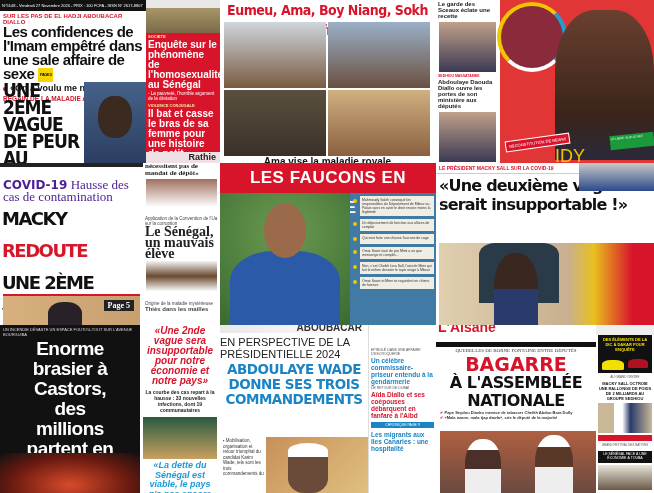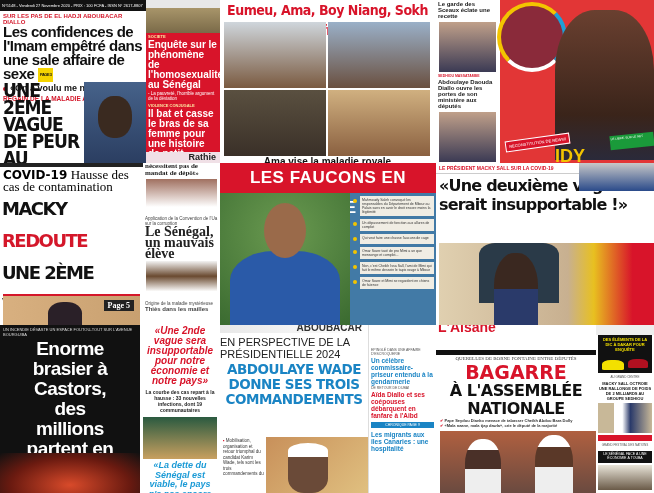--- a/index.html
+++ b/index.html
@@ -38,26 +38,26 @@
 #p3 .foot{position:absolute;bottom:0;left:0;right:0;font-size:10px;font-weight:bold;text-align:center;color:#111;height:8px;line-height:14px}
 
 #p4{left:435px;top:0;width:219px;height:163px;background:#e23636}
 #p4 .side{position:absolute;left:0;top:0;width:65px;height:163px;background:#fff}
 #p4 .side .t{font-size:6px;font-weight:bold;color:#222;padding:1px 3px;line-height:6px}
 #p4 .side .img{height:50px;margin:2px 4px;background:linear-gradient(180deg,#c0a08a,#3b3a54)}
 #p4 .side .k{font-size:3.5px;color:#d8142a;padding:0 3px;font-weight:bold}
 #p4 .circle{position:absolute;left:62px;top:2px;width:70px;height:70px;border-radius:50%;border:4px solid #f3c400;border-right-color:#1ea0d6;border-bottom-color:#fff;background:#8a2a3a}
 #p4 .man{position:absolute;left:120px;top:10px;width:99px;height:150px;border-radius:40% 40% 0 0;background:linear-gradient(180deg,#6a4030,#3a241a 70%,#2a2a3a)}
 #p4 .badge{position:absolute;left:70px;top:137px;background:#d8142a;color:#fff;font-size:4px;padding:2px 3px;transform:rotate(-8deg);border:1px solid #fff}
-#p4 .idy{position:absolute;left:120px;top:146px;color:#f3c400;font-size:18px;font-weight:700}
+#p4 .idy{position:absolute;left:120px;top:146px;color:#f3c400;font-size:18px;font-weight:400}
 #p4 .green{position:absolute;left:175px;top:134px;width:44px;height:14px;background:#1a9a3a;color:#fff;font-size:3px;padding:1px;transform:rotate(-6deg)}
 
 #p5{left:0;top:163px;width:143px;height:162px;background:#fff}
 #p5 .strip{height:4px;background:#222}
-#p5 .kick{font-size:12px;padding:2px 3px 0;line-height:12px;color:#000000}
+#p5 .kick{font-size:12px;padding:12px 3px 0;line-height:12px;color:#4c1d95}
 #p5 .kick b{font-family:"DejaVu Sans",sans-serif;font-weight:900;font-size:12px}
 #p5 .kick span{font-family:"Liberation Serif",serif;font-size:13px}
 #p5 .big{font-family:"DejaVu Sans",sans-serif;font-weight:900;font-size:18px;line-height:32px;padding:0 2px;letter-spacing:-1.5px;color:#111}
 #p5 .big .red{color:#d4172a}
 #p5 .qt{font-family:"Liberation Serif",serif;font-size:4.5px;padding:2px 3px;color:#222}
 #p5 .qt:before{content:"";display:inline-block;width:3px;height:3px;background:#d4172a;border-radius:50%;margin-right:2px}
 #p5 .photo{position:absolute;left:3px;top:131px;width:137px;height:31px;background:linear-gradient(90deg,#d8b080,#c8a070);border-top:2px solid #d4172a}
 #p5 .photo .pg{position:absolute;right:6px;top:4px;background:#222;color:#fff;font-family:"Liberation Serif",serif;font-weight:bold;font-size:8px;padding:1px 4px}
 #p5 .photo .man{position:absolute;left:45px;top:6px;width:34px;height:25px;border-radius:45% 45% 0 0;background:#2a2028}
 
@@ -109,21 +109,21 @@
 #p11 .photo .cap{position:absolute;left:22px;top:6px;width:40px;height:16px;background:#fff;border-radius:50% 50% 0 0}
 #p11 .photo .face{position:absolute;left:22px;top:20px;width:40px;height:36px;background:#6a4a38;border-radius:0 0 40% 40%}
 
 #p12{left:368px;top:325px;width:68px;height:168px;background:#fff;border-left:1px solid #ddd}
 #p12 .k{font-size:3.5px;color:#555;padding:1px 2px}
 #p12 .b{color:#1a84c4;font-weight:bold;font-size:6.5px;line-height:7px;padding:0 2px}
 #p12 .r{color:#d8142a;font-weight:bold;font-size:6.5px;line-height:7px;padding:0 2px}
 #p12 .bar{background:#1a84c4;color:#fff;font-size:3.5px;text-align:center;margin:3px 2px;padding:1px}
 
 #p13{left:436px;top:325px;width:160px;height:168px;background:#fff}
-#p13 .mast{height:25px;background:#fff;color:#d8142a;font-weight:900;font-size:14px;line-height:4px;padding-left:2px}
+#p13 .mast{height:17px;background:#fff;color:#d8142a;font-weight:900;font-size:14px;line-height:4px;padding-left:2px}
 #p13 .bar{height:5px;background:#111}
 #p13 .kick{font-family:"Liberation Serif",serif;font-size:5px;text-align:center;color:#333;padding:1px}
 #p13 .hl1{font-family:"DejaVu Sans",sans-serif;font-weight:900;color:#d8142a;font-size:19px;text-align:center;line-height:20px;letter-spacing:0}
 #p13 .hl2{font-family:"DejaVu Sans",sans-serif;font-weight:900;color:#111;font-size:16px;text-align:center;line-height:18px;letter-spacing:-0.5px}
 #p13 .ch{font-size:4px;color:#333;padding:0 4px;font-weight:bold}
 #p13 .ch:before{content:"✔ ";color:#d8142a}
 #p13 .photo{position:absolute;left:4px;top:106px;width:156px;height:62px;background:linear-gradient(180deg,#b06040,#6a4a40)}
 #p13 .photo .m1{position:absolute;left:25px;top:8px;width:36px;height:54px;border-radius:45% 45% 0 0;background:linear-gradient(180deg,#fff 20%,#4a3028 20%,#4a3028 55%,#eee 55%)}
 #p13 .photo .m2{position:absolute;left:95px;top:4px;width:38px;height:58px;border-radius:45% 45% 0 0;background:linear-gradient(180deg,#fff 20%,#5a3828 20%,#5a3828 55%,#eee 55%)}
 

